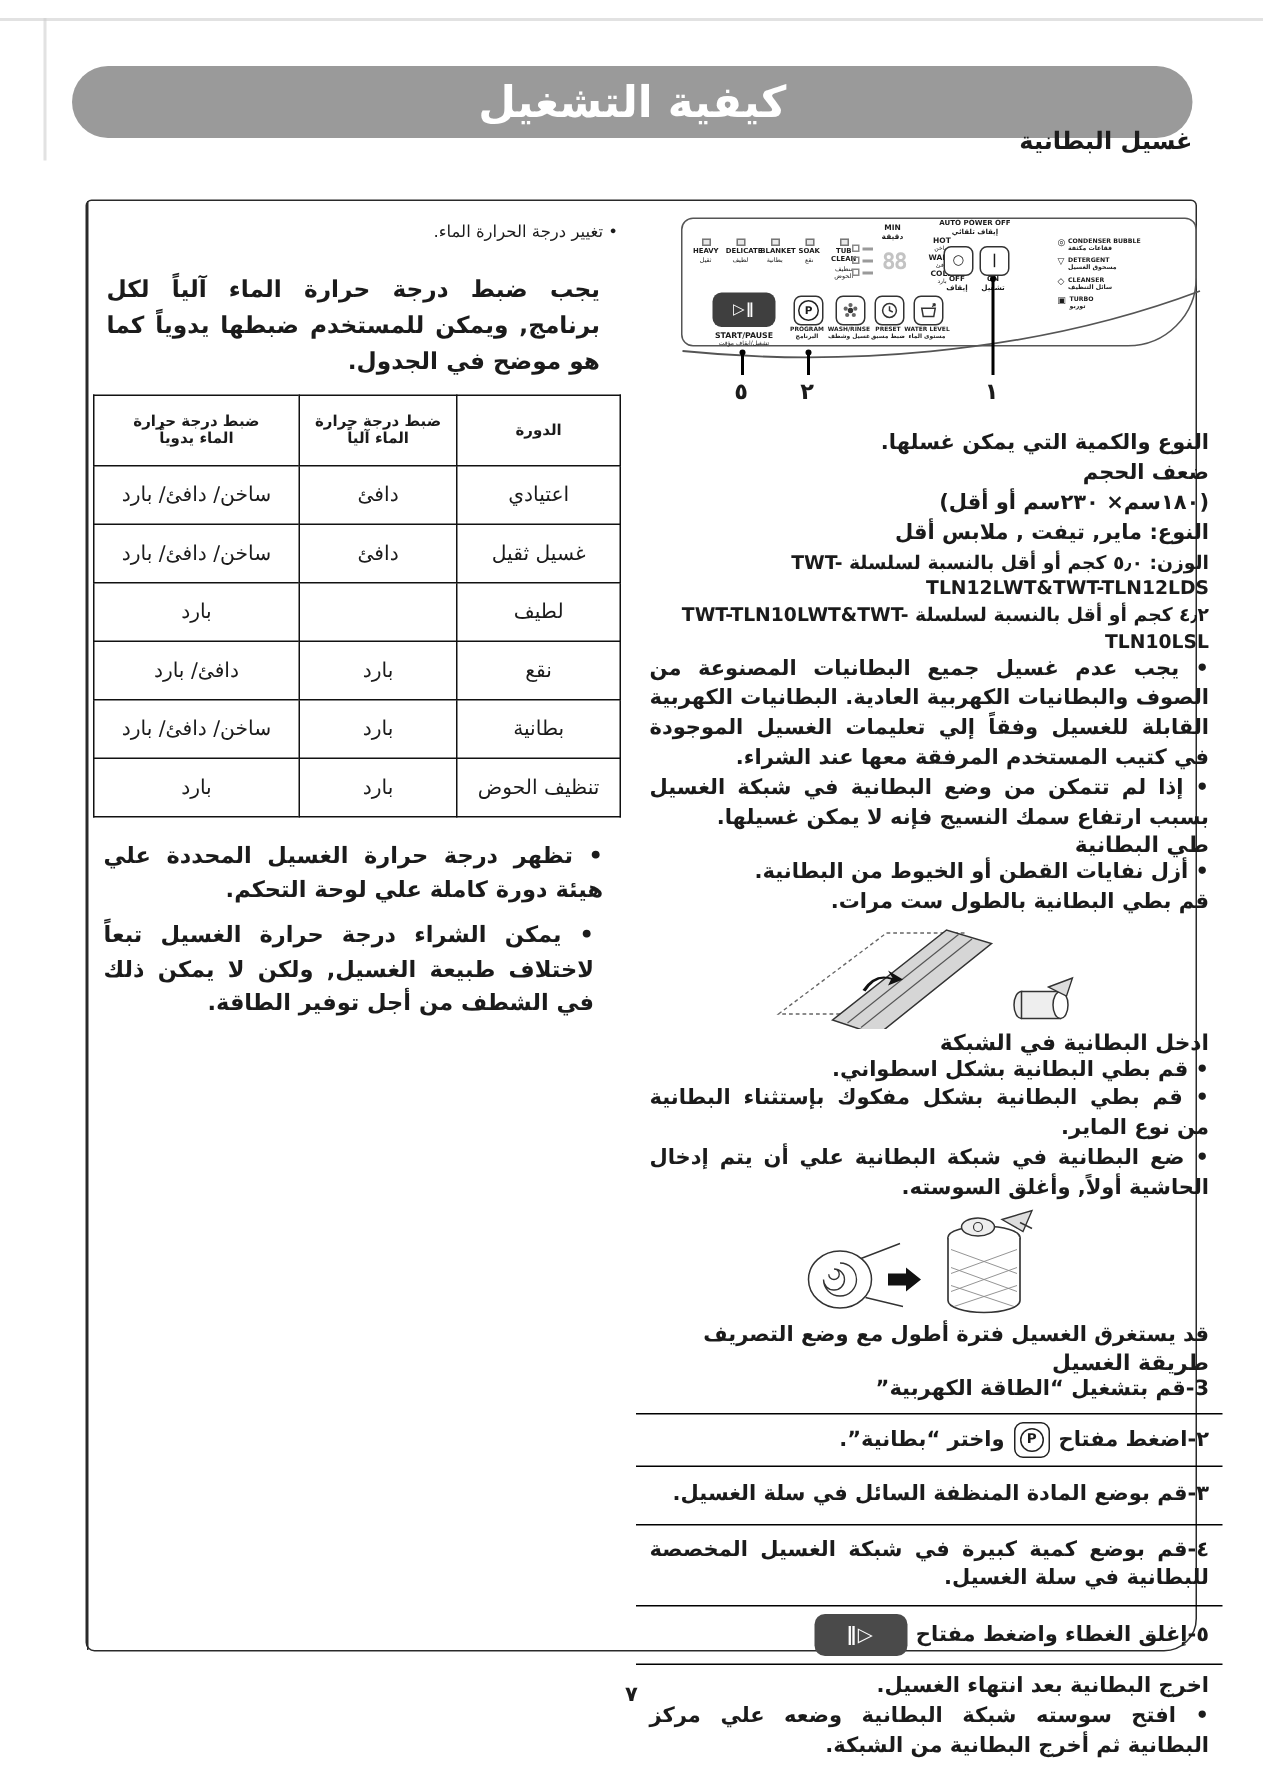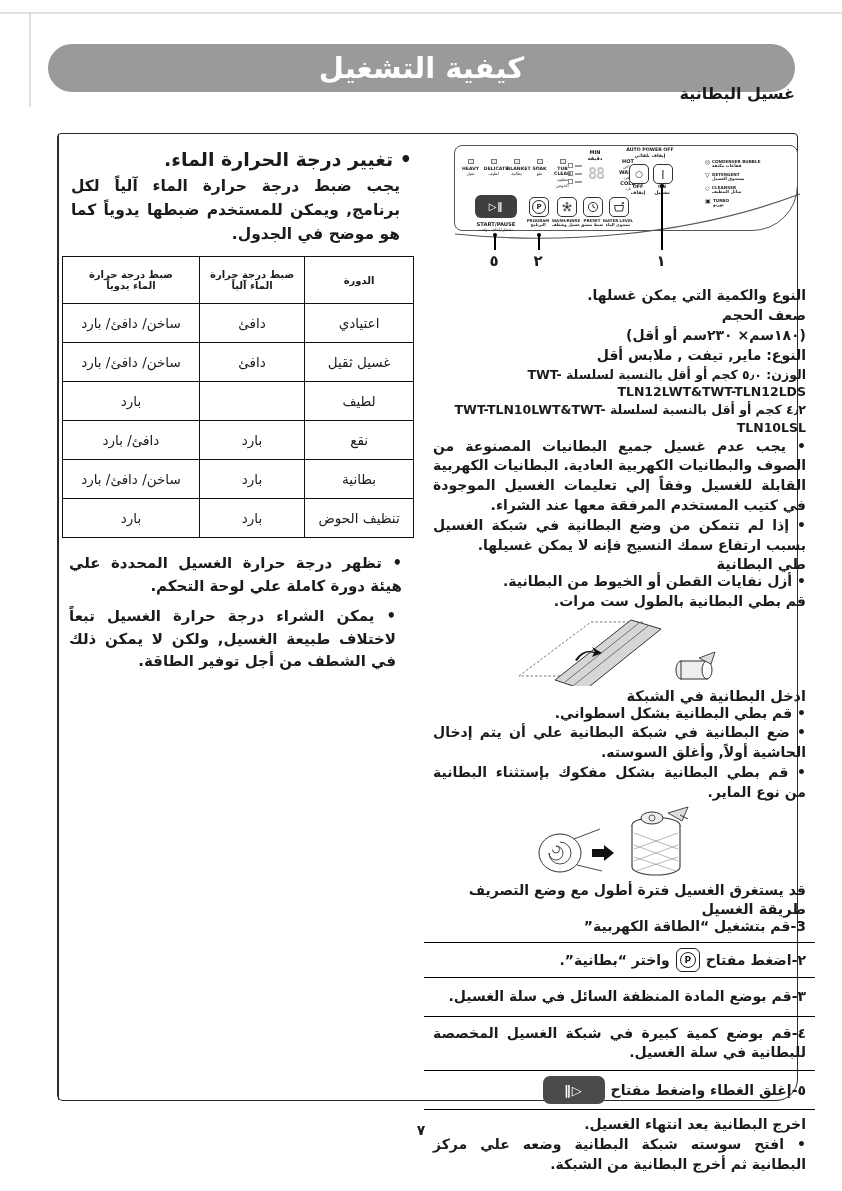--- a/index.html
+++ b/index.html
@@ -26,21 +26,21 @@
   }
   .col-left{
     width:366px;box-sizing:border-box;padding:12px 10px 10px 10px;direction:rtl;
     border-left:1.6px solid #2a2a2a;
   }
   .col-right{
     flex:1;box-sizing:border-box;padding:4px 9px 8px 9px;direction:rtl;position:relative;
   }
 
   
-  .lc-heading{font-weight:bold;font-size:19px;margin:2px 2px 4px 0;}
+  .lc-heading{font-weight:normal;font-size:11px;margin:2px 2px 20px 0;}
   .lc-intro{font-weight:bold;font-size:15.5px;line-height:1.55;text-align:justify;margin:0 14px 10px 2px;}
   table.temp-table{border-collapse:collapse;width:352px;margin:4px 0 14px 0;}
   table.temp-table th,table.temp-table td{
     border:1.5px solid #111;font-size:13.5px;text-align:center;vertical-align:middle;
     padding:4px 3px;height:30px;
   }
   table.temp-table th{font-weight:bold;white-space:pre-line;height:38px;font-size:10px;}
   col.c-cycle{width:31%;} col.c-auto{width:30%;} col.c-manual{width:39%;}
   .lc-note{font-weight:bold;font-size:15px;line-height:1.5;text-align:justify;margin:0 12px 8px 0;padding-right:0;}
   .lc-note.indent2{padding-right:6px;}
@@ -375,22 +375,22 @@
       <line x1="59" y1="71" x2="133" y2="12" stroke="#555" stroke-width="0.8"></line>
       <path d="M 60 46 q 8 -12 20 -8 l -3 -5 l 10 6 l -10 4 l 2 -4 q -10 -3 -17 8 Z" fill="#111"></path>
       <ellipse cx="166" cy="56" rx="5" ry="9" fill="#eee" stroke="#333" stroke-width="1"></ellipse>
       <rect x="166" y="47" width="26" height="18" fill="#eee" stroke="#333" stroke-width="1"></rect>
       <ellipse cx="192" cy="56" rx="5" ry="9" fill="#fff" stroke="#333" stroke-width="1"></ellipse>
       <polygon points="184,44 200,38 196,50" fill="#ddd" stroke="#333" stroke-width="0.9"></polygon>
     </svg>
 
     <div class="rc-bold-title">ادخل البطانية في الشبكة</div>
     <div class="rc-bullet">• قم بطي البطانية بشكل اسطواني.</div>
+    <div class="rc-bullet">• قم بطي البطانية بشكل مفكوك بإستثناء البطانية من نوع الماير.</div>
     <div class="rc-bullet">• ضع البطانية في شبكة البطانية علي أن يتم إدخال الحاشية أولاً, وأغلق السوسته.</div>
-    <div class="rc-bullet">• قم بطي البطانية بشكل مفكوك بإستثناء البطانية من نوع الماير.</div>
 
     <svg class="fig" width="180" height="74" viewBox="0 0 180 74">
       <ellipse cx="30" cy="48" rx="21" ry="19" fill="#fff" stroke="#333" stroke-width="1"></ellipse>
       <path d="M30 48 m0,-11 a11 11 0 1 1 -11 11 a7 7 0 1 0 7 -7 a3.5 3.5 0 1 1 -3.5 3.5" fill="none" stroke="#333" stroke-width="0.9"></path>
       <path d="M44 34 L70 24 M47 60 L72 66" stroke="#333" stroke-width="0.9" fill="none"></path>
       <polygon points="62,44 74,44 74,40 84,48 74,56 74,52 62,52" fill="#111"></polygon>
       <ellipse cx="126" cy="20" rx="24" ry="7.5" fill="#fff" stroke="#333" stroke-width="1.1"></ellipse>
       <path d="M102 20 L102 62 A24 8 0 0 0 150 62 L150 20" fill="#fff" stroke="#333" stroke-width="1.1"></path>
       <path d="M104 28 L148 44 M104 40 L148 56 M104 52 L146 66 M148 28 L104 44 M148 40 L104 56 M148 52 L106 66" stroke="#888" stroke-width="0.6"></path>
       <ellipse cx="122" cy="13" rx="11" ry="6" fill="#eee" stroke="#333" stroke-width="1"></ellipse>

